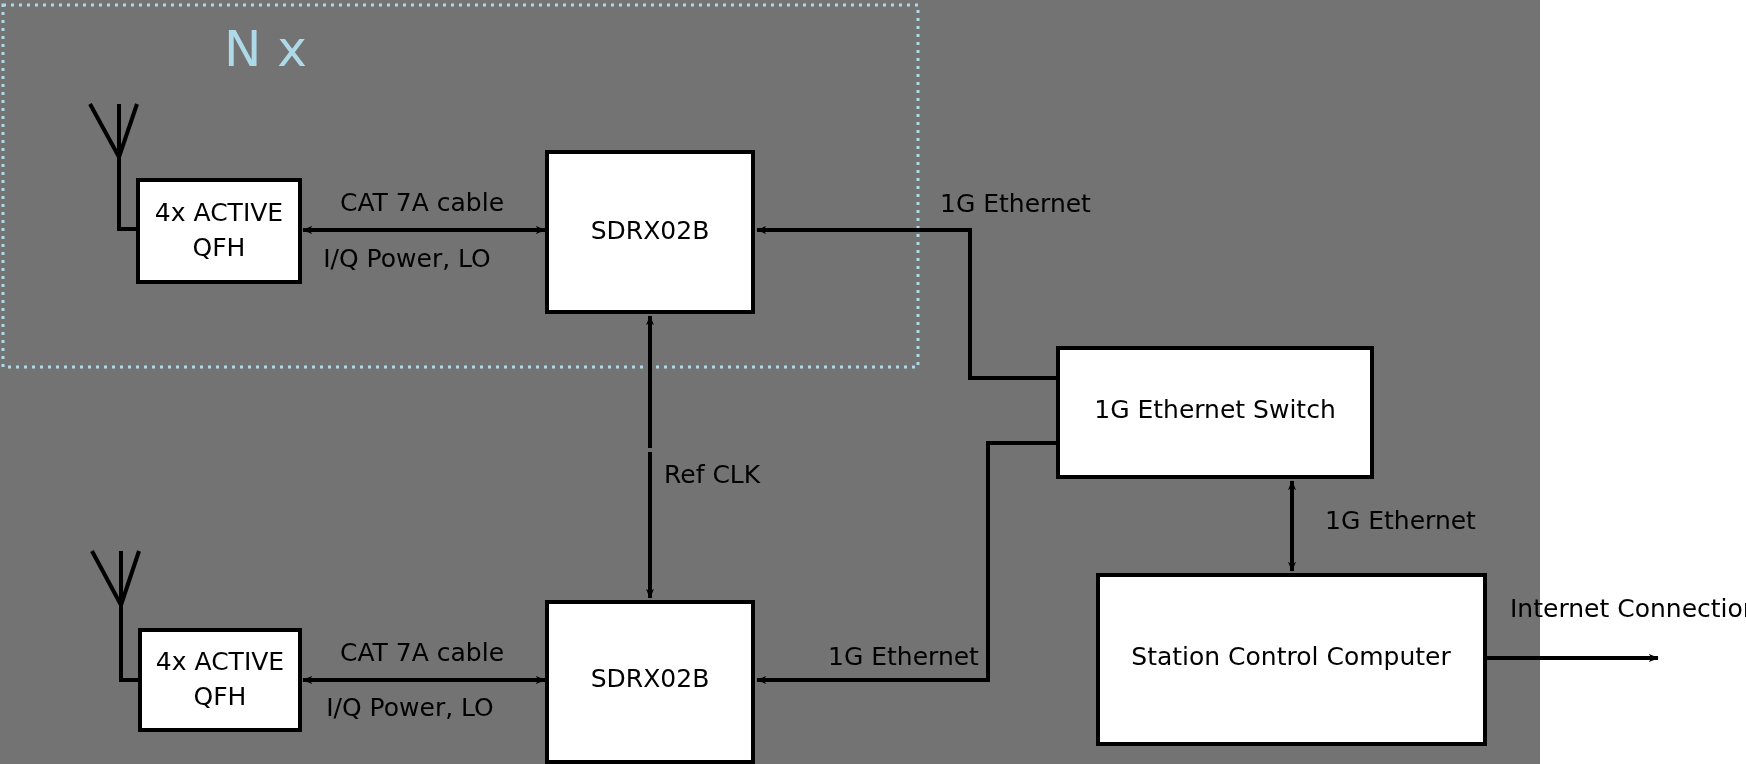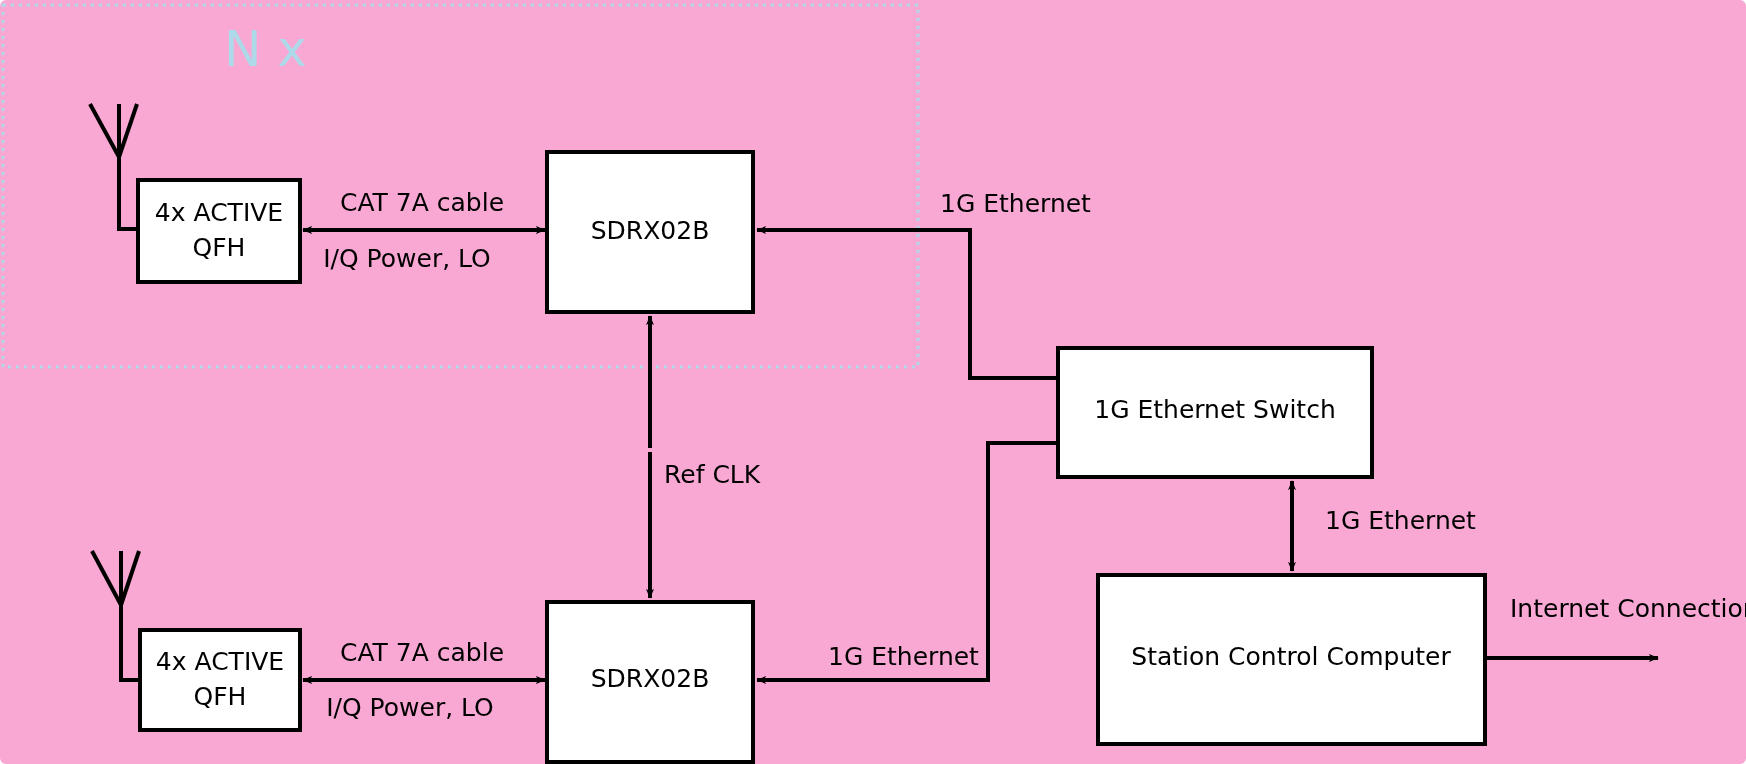--- a/index.html
+++ b/index.html
@@ -8,24 +8,23 @@
     background: #ffffff;
   }
   body {
     width: 1746px;
     height: 764px;
     overflow: hidden;
     font-family: "DejaVu Sans", "Liberation Sans", sans-serif;
   }
   #diagram-root {
     position: relative;
-    width: 1746px;
+    width: 1540px;
     height: 764px;
-    background: #f9a8d4;
-    border-radius: 6px;
+    background: #737373;
   }
   svg#diagram {
     display: block;
     width: 1746px;
     height: 764px;
   }
   .box {
     fill: #ffffff;
     stroke: #000000;
     stroke-width: 4;

